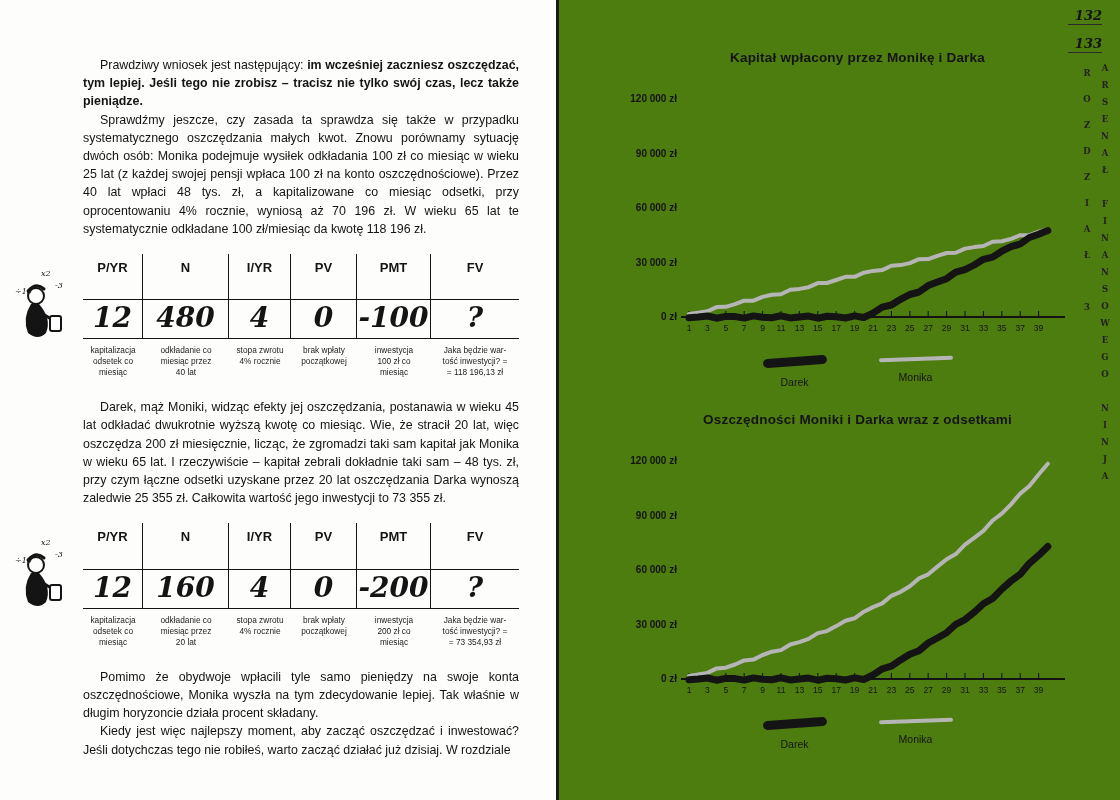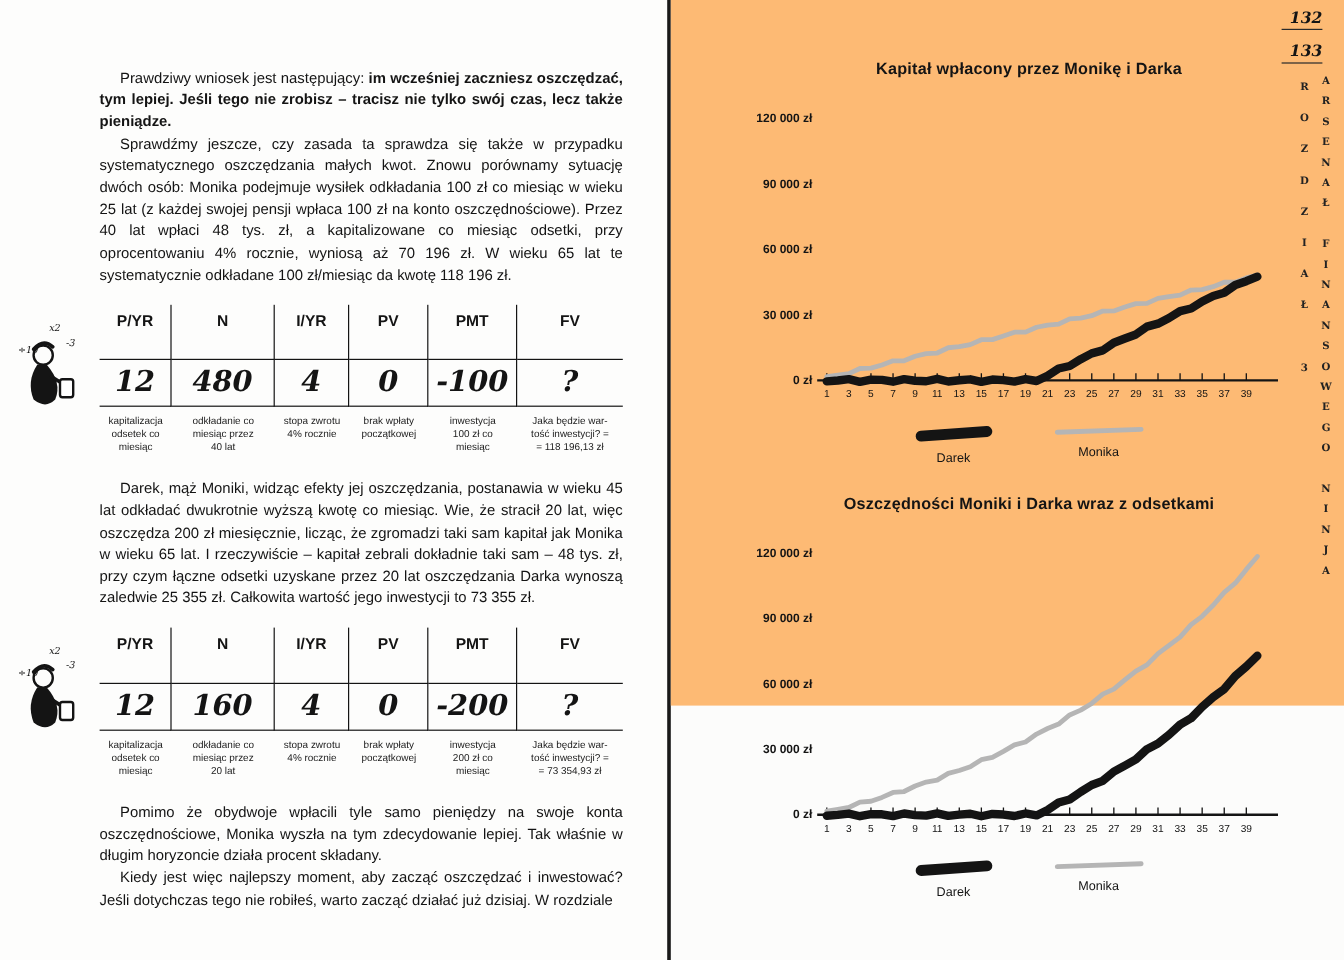--- a/index.html
+++ b/index.html
@@ -12,32 +12,32 @@
               font-size:12.4px; line-height:18.2px; text-align:justify; }
   .para { margin:0; }
   .indent { text-indent:17px; }
   .para strong { font-weight:bold; }
 
   .calc-wrap { position:relative; margin:16px 0 20px 0; }
   .calc-grid { display:grid; grid-template-columns:60px 86px 62px 66px 74px 88px; }
   .cell { text-align:center; }
   .cell.h { font-weight:bold; font-size:13px; padding:5px 0 22px; border-bottom:1.6px solid #141414; }
   .cell.v { font-family:"DejaVu Serif", serif; font-style:italic; font-weight:bold;
-            font-size:24px; padding:9px 0 11px; border-bottom:1.6px solid #141414; }
+            font-size:28px; padding:9px 0 11px; border-bottom:1.6px solid #141414; }
   .cell.vsep { border-right:1.6px solid #141414; }
   .cell.c { font-size:8.3px; line-height:1.32; padding:6px 2px 0; white-space:pre-line; color:#1c1c1c; }
 
   .doodle { position:absolute; left:-76px; top:12px; }
   .doodle text { font-family:"DejaVu Serif", serif; font-style:italic; font-size:8px; fill:#141414; }
 
   
   .spine { position:absolute; left:556px; top:0; width:3px; height:800px; background:#191919; }
 
   
-  .page-right { position:absolute; left:559px; top:0; width:561px; height:588px; background:#fdba74;text-decoration:underline; }
+  .page-right { position:absolute; left:559px; top:0; width:561px; height:800px; background:#4d7c0f;text-decoration:underline; }
 
   .pagenum { position:absolute; right:18px; width:34px; text-align:right;
              font-family:"DejaVu Serif", serif; font-style:italic; font-weight:bold;
              font-size:13px; border-bottom:1px solid #2a2a2a; padding-bottom:1px; }
   .pn1 { top:8px; }
   .pn2 { top:36px; }
 
   .vtext { position:absolute; width:14px; text-align:center;
            font-family:"DejaVu Serif", serif; font-weight:bold; font-size:8.5px; color:#222; }
   .vtext span { display:block; }

